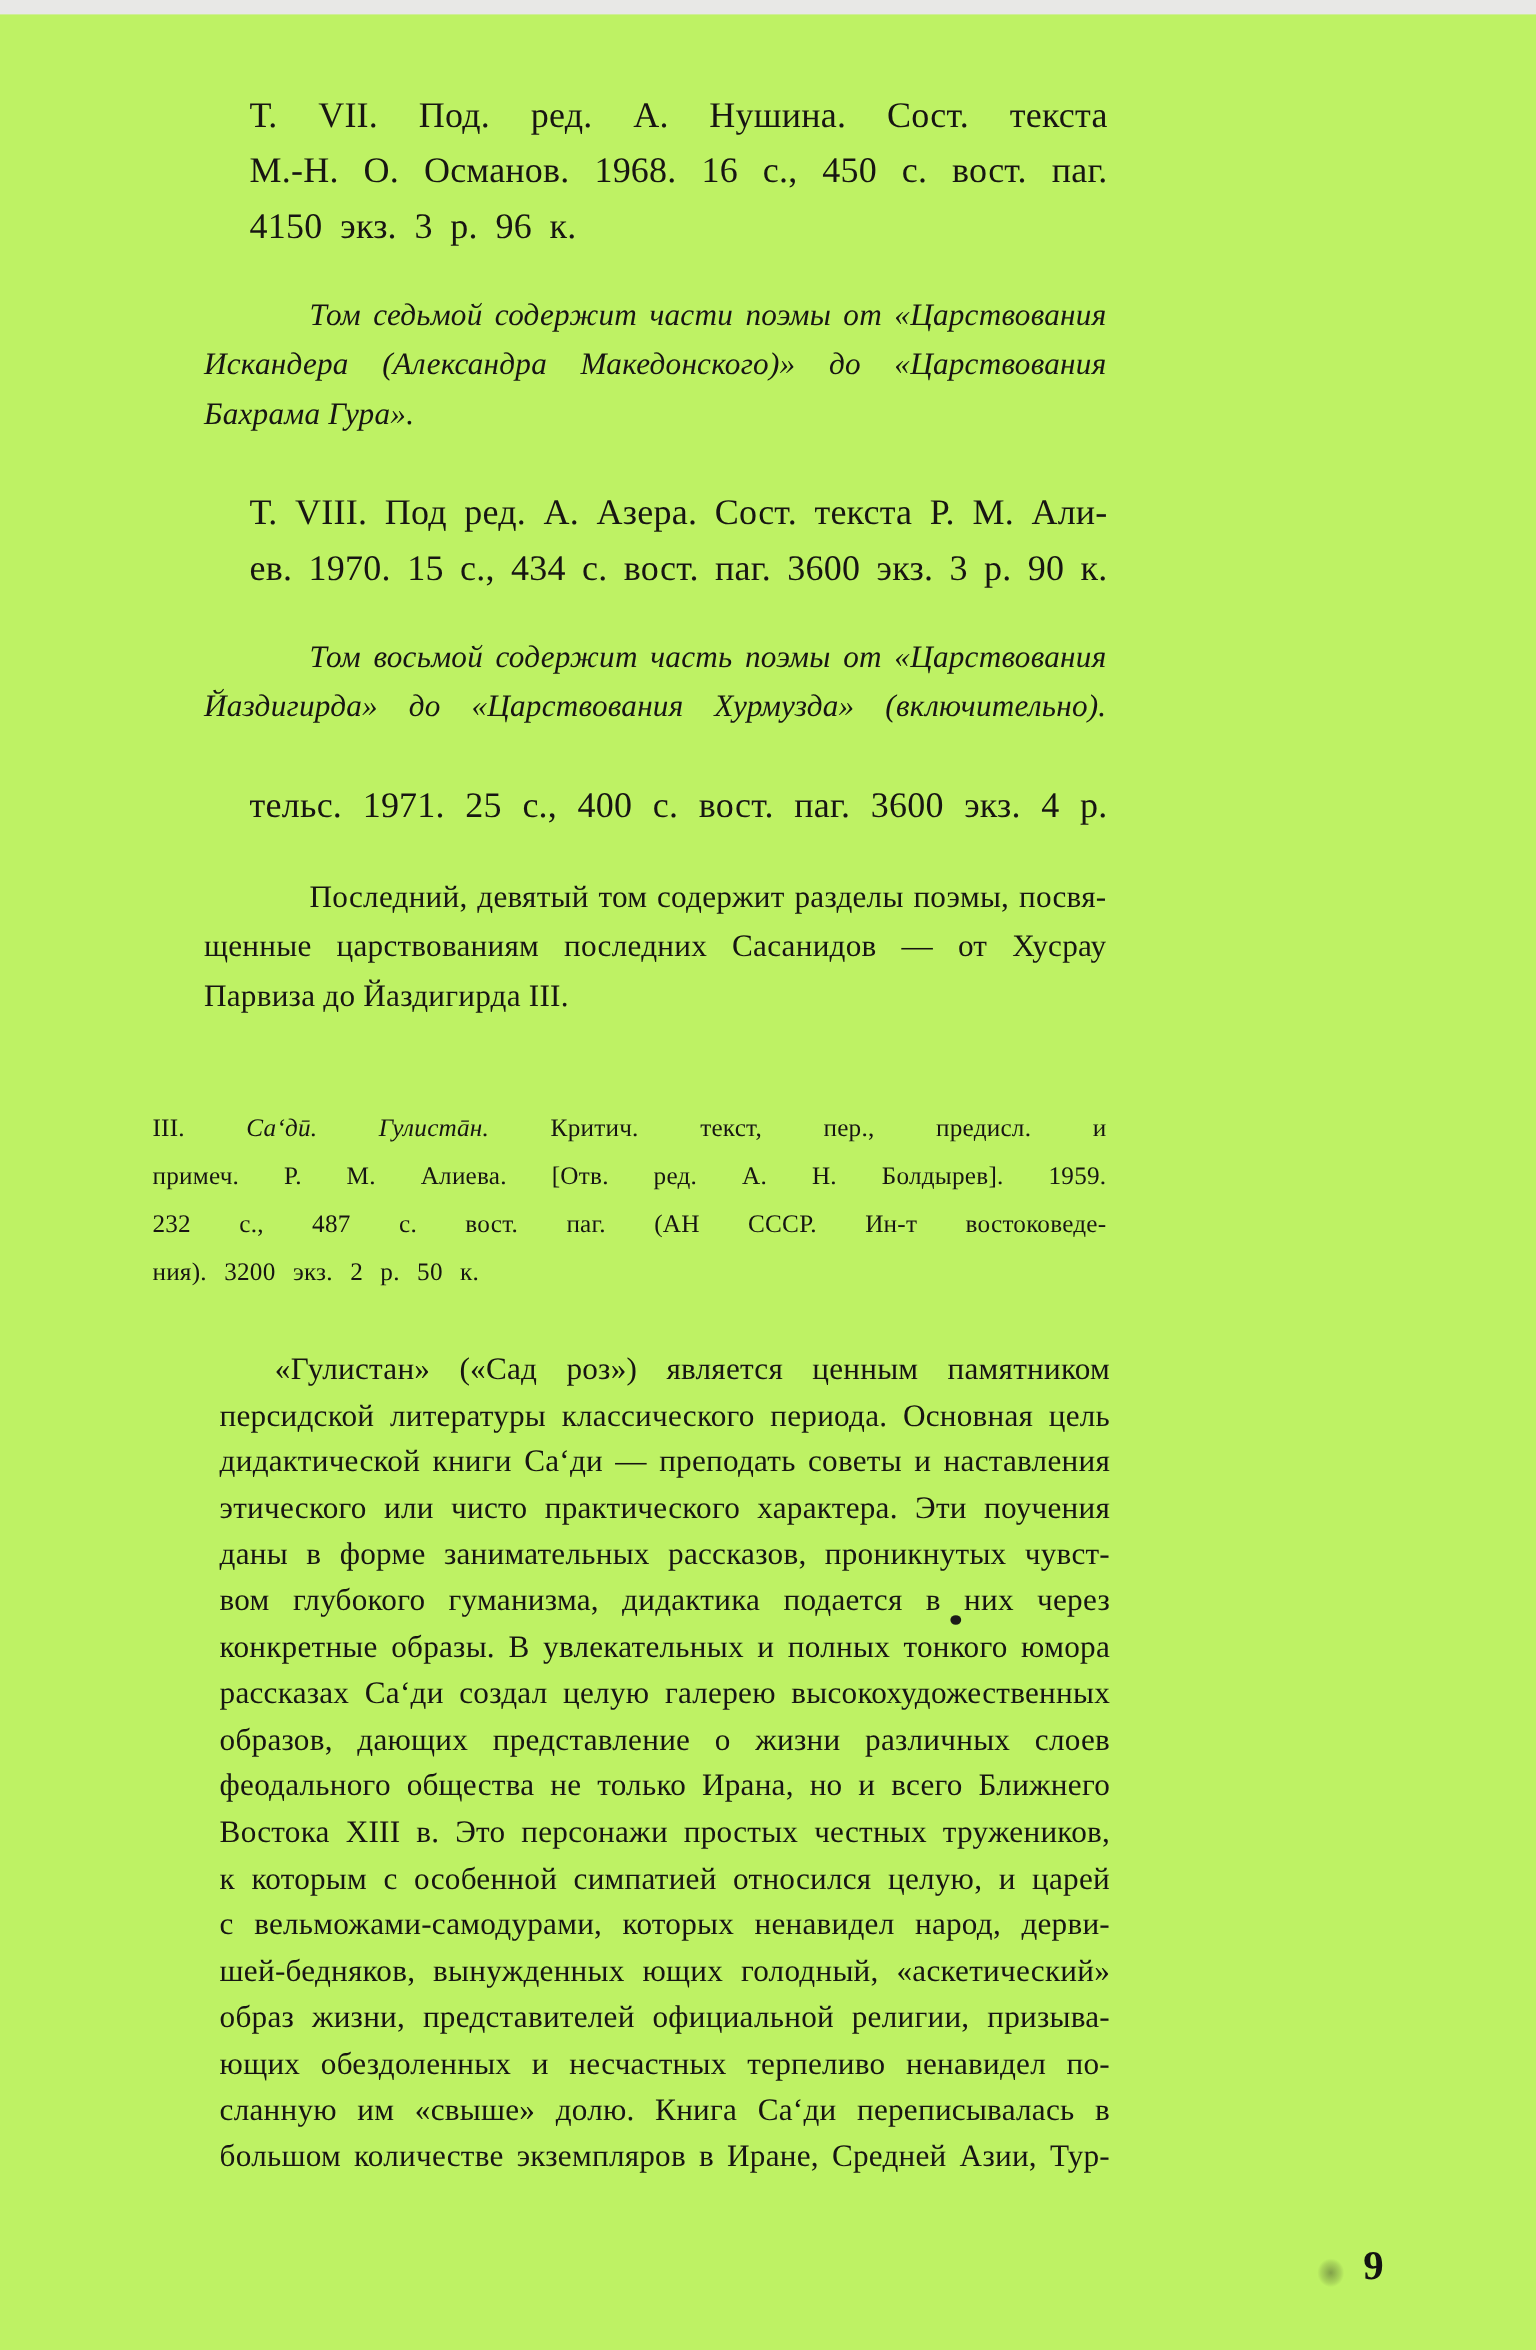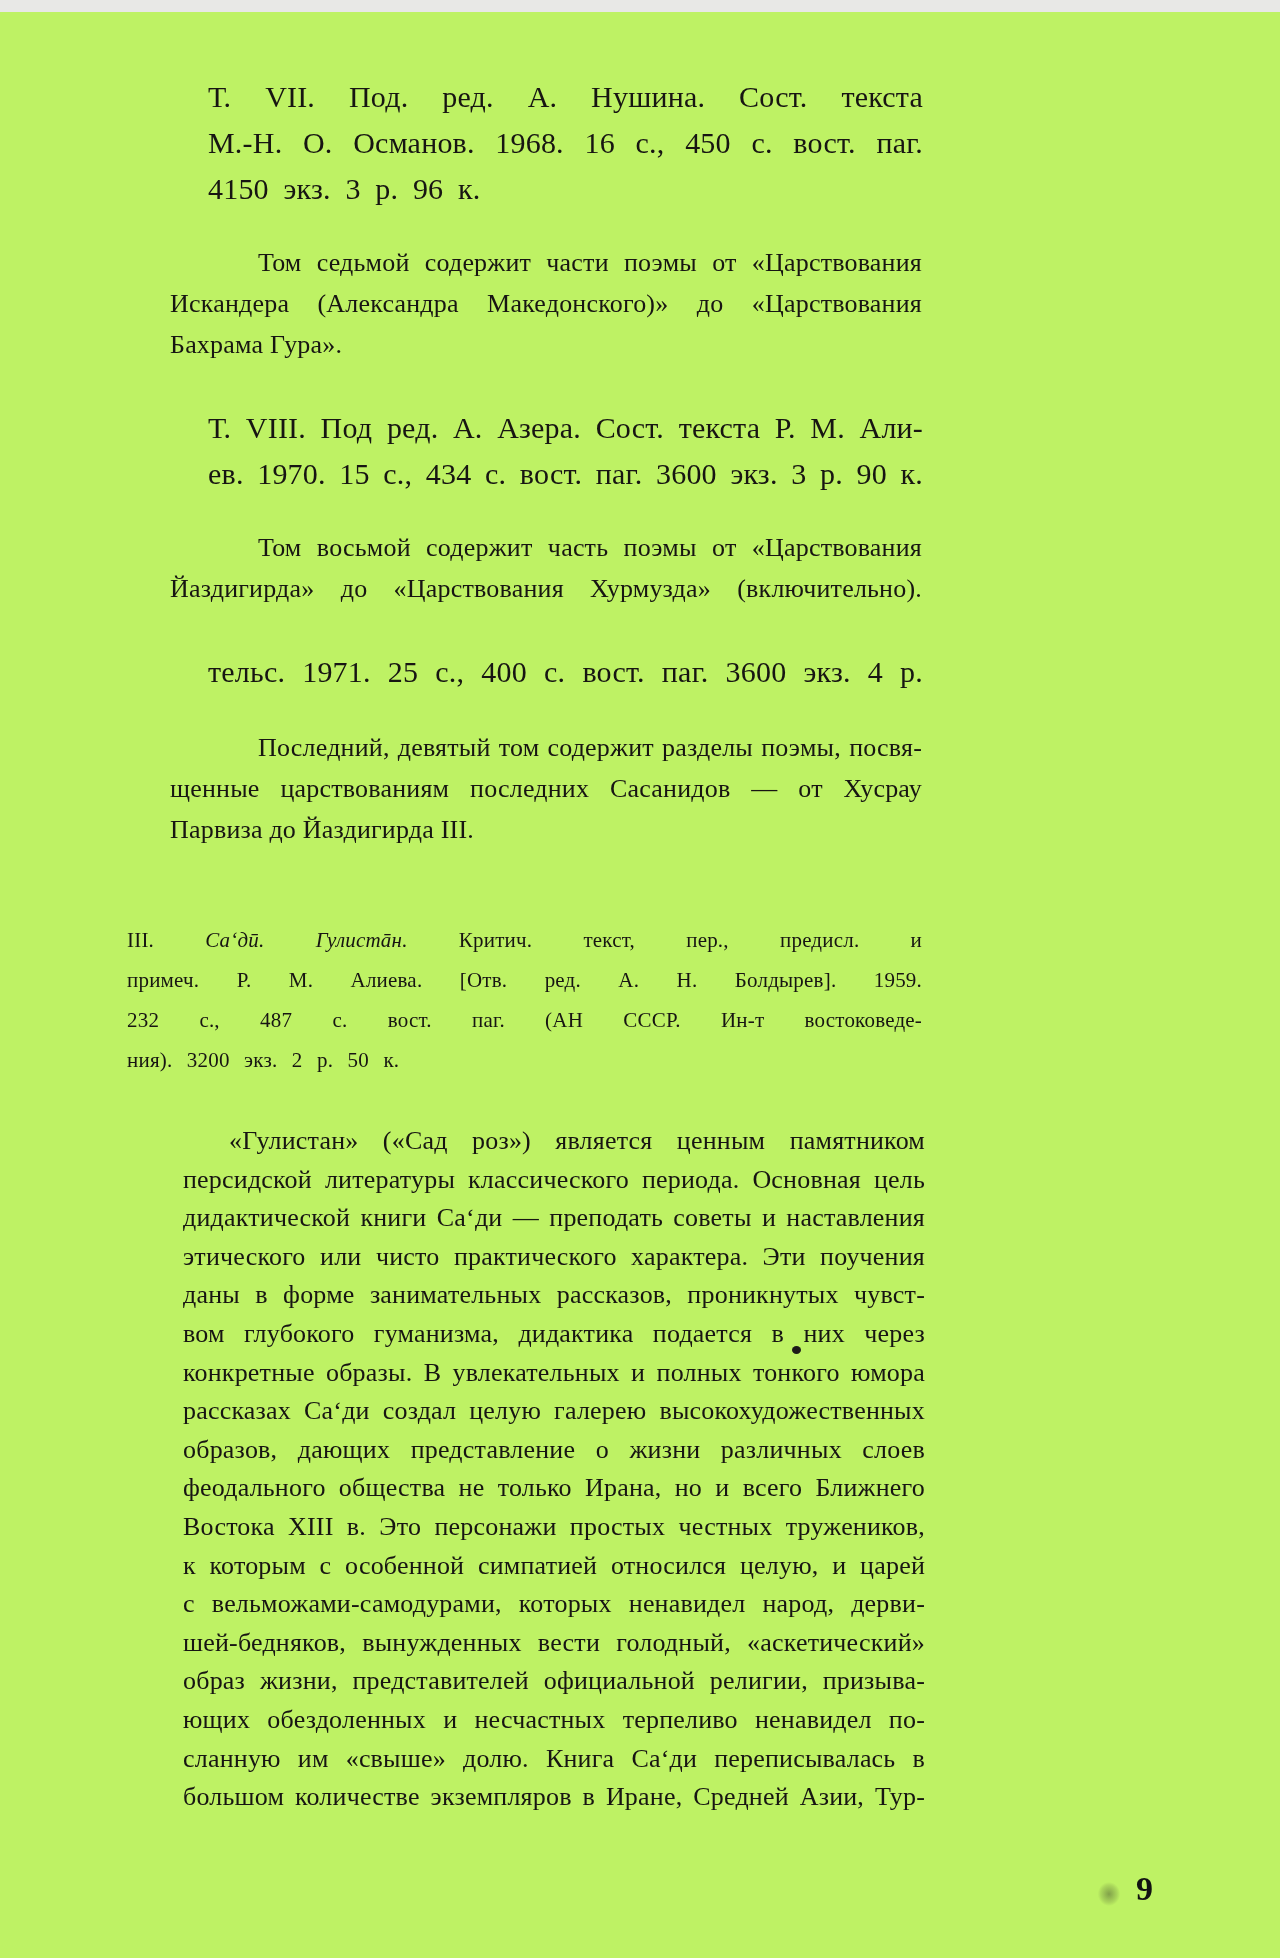--- a/index.html
+++ b/index.html
@@ -52,21 +52,21 @@
 
   .para.body {
     margin-left: 13px;
     width: 742px;
     font-size: 26px;
     line-height: 38.6px;
   }
   .para.body .line.indent { text-indent: 46px; }
 
   
-  .mt-note  { margin-top: 30px; }
+  .mt-note  { margin-top: 30px; font-style: italic; }
   .mt-entry { margin-top: 40px; }
   .mt-note9 { margin-top: 32px; }
   .mt-sec   { margin-top: 70px; }
   .mt-body  { margin-top: 42px; }
 
   .page-number {
     position: absolute;
     left: 1136px;
     top: 1858px;
     font-size: 34px;
@@ -135,21 +135,21 @@
         <div class="line"><span>этического или чисто практического характера. Эти поучения</span></div>
         <div class="line"><span>даны в форме занимательных рассказов, проникнутых чувст-</span></div>
         <div class="line"><span>вом глубокого гуманизма, дидактика подается в них через</span></div>
         <div class="line"><span>конкретные образы. В увлекательных и полных тонкого юмора</span></div>
         <div class="line"><span>рассказах Са‘ди создал целую галерею высокохудожественных</span></div>
         <div class="line"><span>образов, дающих представление о жизни различных слоев</span></div>
         <div class="line"><span>феодального общества не только Ирана, но и всего Ближнего</span></div>
         <div class="line"><span>Востока XIII в. Это персонажи простых честных тружеников,</span></div>
         <div class="line"><span>к которым с особенной симпатией относился целую, и царей</span></div>
         <div class="line"><span>с вельможами-самодурами, которых ненавидел народ, дерви-</span></div>
-        <div class="line"><span>шей-бедняков, вынужденных вести голодный, «аскетический»</span></div>
+        <div class="line"><span>шей-бедняков, вынужденных ющих голодный, «аскетический»</span></div>
         <div class="line"><span>образ жизни, представителей официальной религии, призыва-</span></div>
         <div class="line"><span>ющих обездоленных и несчастных терпеливо ненавидел по-</span></div>
         <div class="line"><span>сланную им «свыше» долю. Книга Са‘ди переписывалась в</span></div>
         <div class="line"><span>большом количестве экземпляров в Иране, Средней Азии, Тур-</span></div>
       </div>
     </div>
   <span class="ink-dot"></span>
   <span class="ink-smudge"></span>
   <div class="page-number">9</div>
 </div>

